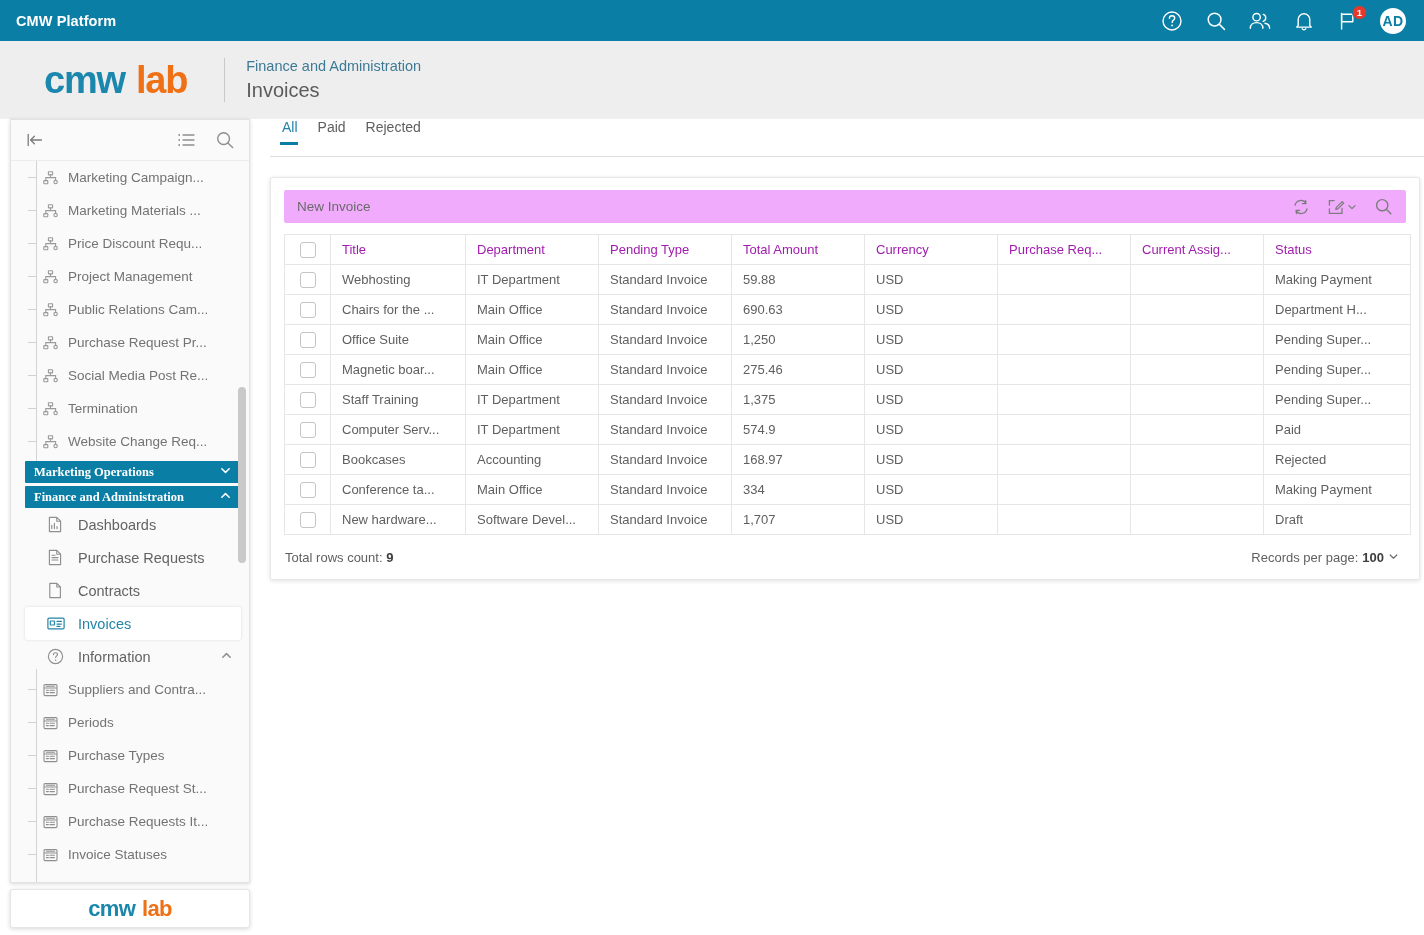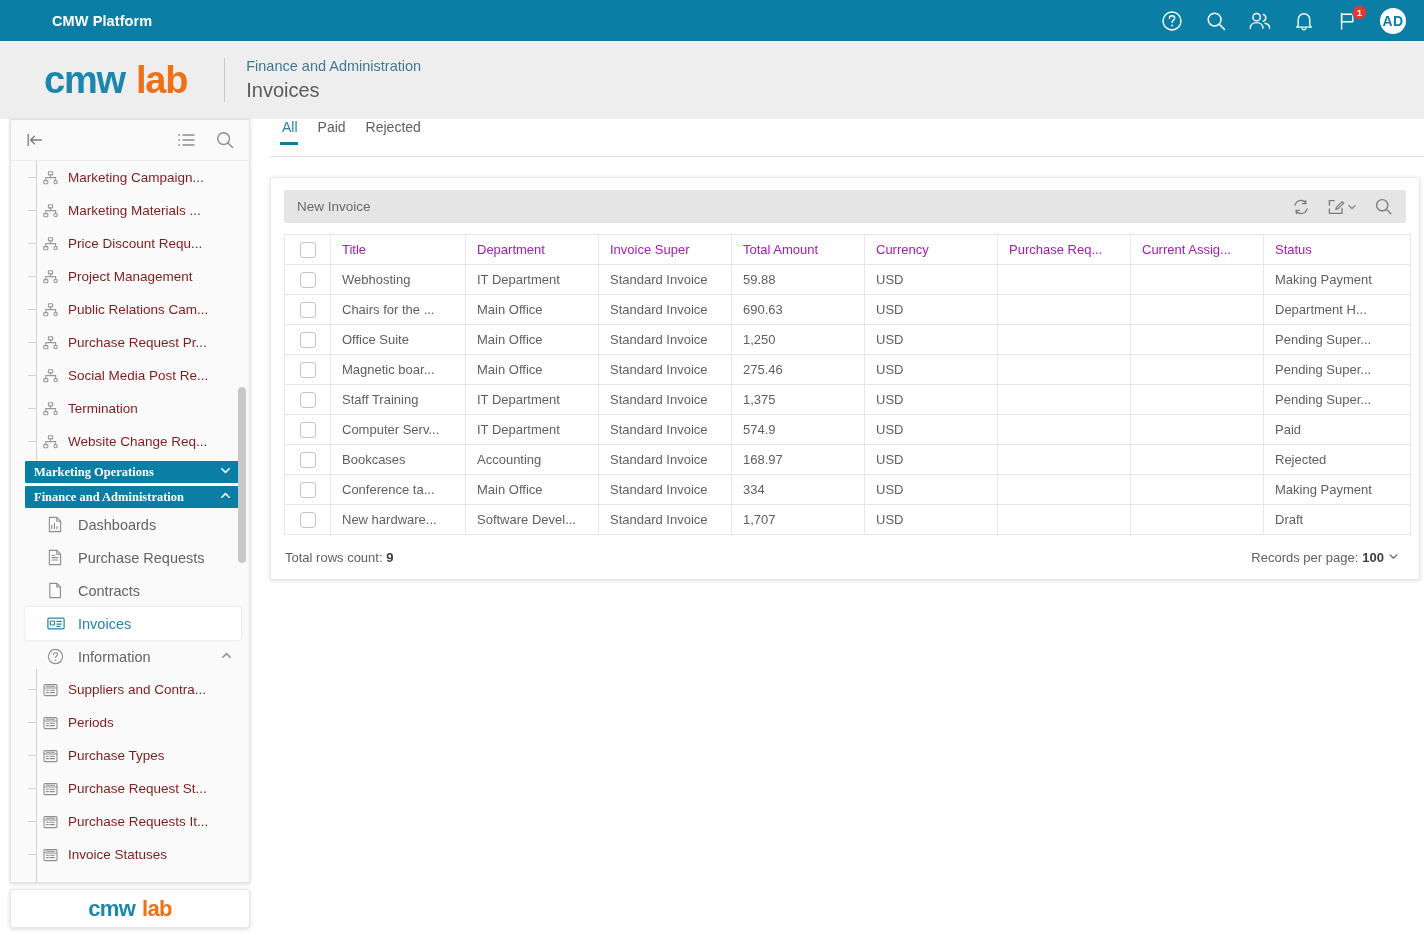--- a/index.html
+++ b/index.html
@@ -8,21 +8,21 @@
     font-family: "Liberation Sans", sans-serif;
     background: #ffffff;
     overflow: hidden;
   }
 
   
   .topbar {
     position: absolute; top: 0; left: 0;
     width: 1424px; height: 41px;
     background: #0a7ea4;
-    display: flex; align-items: center; padding-left: 36px;
+    display: flex; align-items: center;
   }
   .topbar-title {
     color: #ffffff; font-size: 14.5px; font-weight: bold;
     margin-left: 16px; letter-spacing: .1px;
   }
   .topbar-icons {
     margin-left: auto; display: flex; align-items: center;
     gap: 20px; margin-right: 18px;
   }
   .tb-icon { width: 24px; height: 24px; display: flex; align-items: center;
@@ -81,21 +81,21 @@
   }
   .sb-item {
     display: flex; align-items: center; height: 33px;
     padding-left: 17px; cursor: pointer; position: relative;
   }
   .sb-item .tick {
     width: 8px; border-top: 1px solid #d2d2d2; margin-right: 3px; flex: none;
   }
   .sb-item .sb-ic { width: 22px; flex: none; display: flex; align-items: center; justify-content: center; }
   .sb-item .lbl {
-    color: #7f1d1d; font-size: 13.5px; margin-left: 7px;
+    color: #737373; font-size: 13.5px; margin-left: 7px;
     white-space: nowrap; overflow: hidden;
   }
   .vline {
     position: absolute; left: 25px; top: 0; bottom: 0; width: 1px; background: #d2d2d2;
   }
   .sb-group {
     height: 22px; margin: 3px 8px 0 14px; background: #0a7ea4;
     display: flex; align-items: center; padding: 0 9px; cursor: pointer;
     border-radius: 1px;
   }
@@ -145,21 +145,21 @@
   }
 
   .panel {
     margin-top: 20px; background: #fff;
     border: 1px solid #e8e8e8; border-radius: 2px;
     box-shadow: 0 1px 4px rgba(0,0,0,.13);
     width: 1150px;
   }
   .toolbar {
     height: 33px; margin: 12px 13px 0 13px;
-    background: #e5e5e5; border-radius: 2px;
+    background: #f0abfc; border-radius: 2px;
     display: flex; align-items: center; padding: 0 13px;
   }
   .toolbar .tb-label { color: #6a6a6a; font-size: 13.5px; }
   .toolbar .tb-right { margin-left: auto; display: flex; align-items: center; gap: 17px; }
   .tb-btn { display: flex; align-items: center; cursor: pointer; gap: 2px; }
 
   table { border-collapse: collapse; width: 1126px; margin: 11px 13px 0 13px; table-layout: fixed; }
   th, td {
     border: 1px solid #e6e6e6;
     height: 30px; padding: 0 11px;
@@ -588,21 +588,21 @@
           <col style="width:133px">
           <col style="width:147px">
       </colgroup>
       <thead>
         <tr>
           <th class="cbcell">
             <span class="cb"></span>
           </th>
           <th>Title</th>
           <th>Department</th>
-          <th>Invoice Super</th>
+          <th>Pending Type</th>
           <th class="num">Total Amount</th>
           <th>Currency</th>
           <th>Purchase Req...</th>
           <th>Current Assig...</th>
           <th>Status</th>
         </tr>
       </thead>
       <tbody id="tbody">
           <tr>
             <td class="cbcell">

